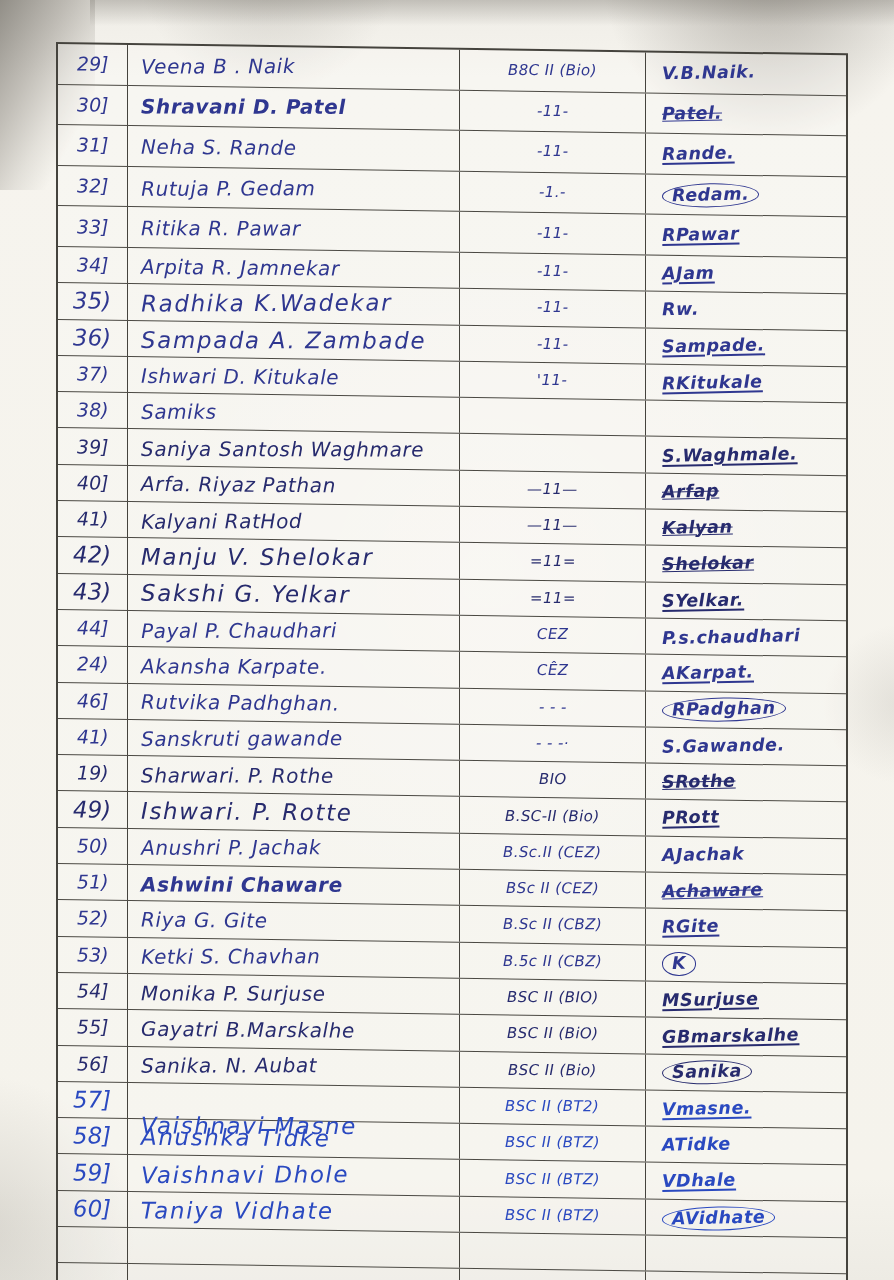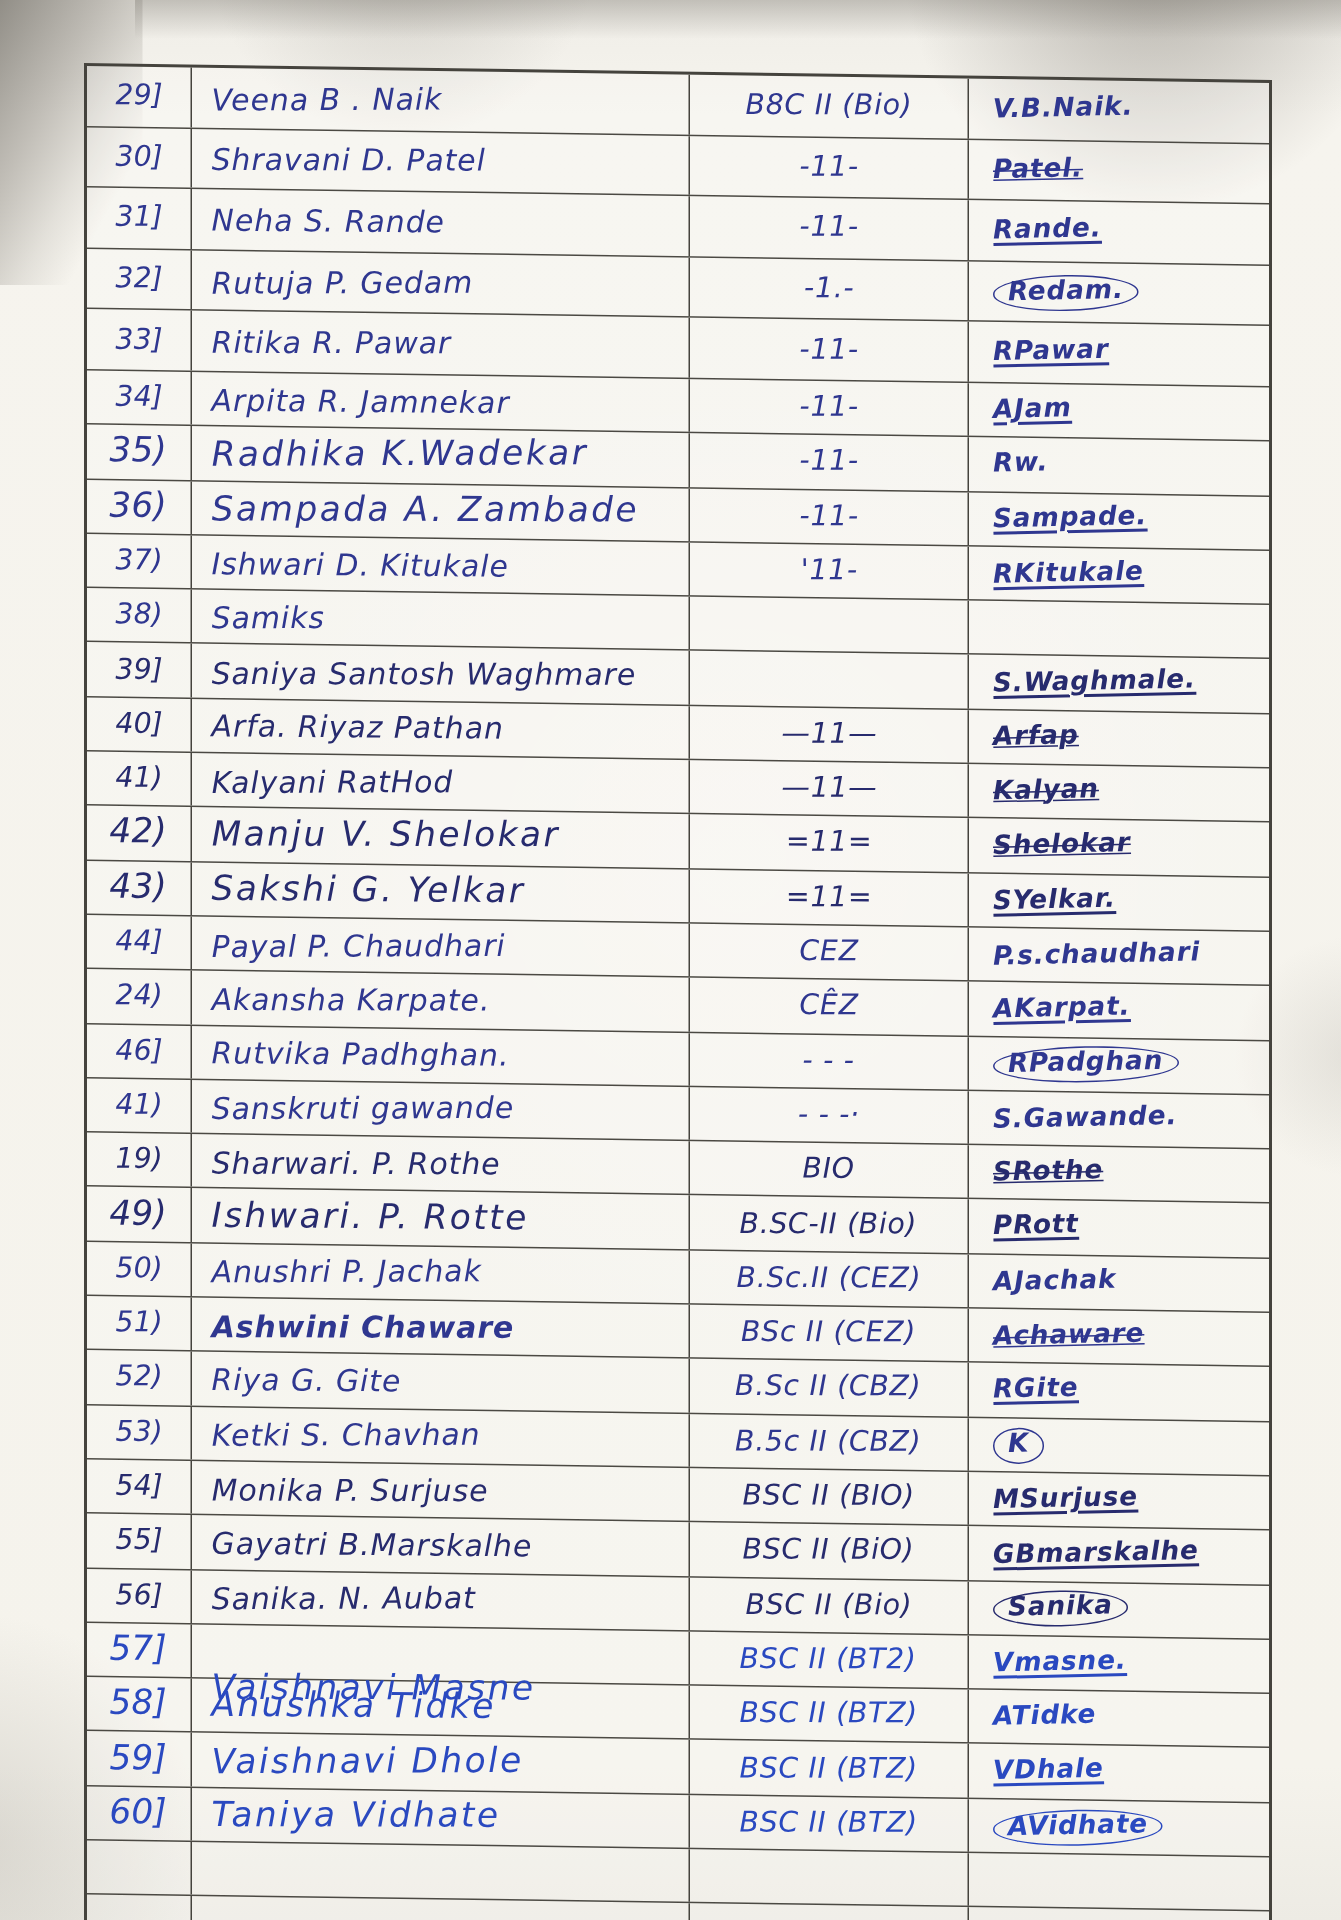--- a/index.html
+++ b/index.html
@@ -42,21 +42,21 @@
   .cell.name{width:332px;padding-left:13px;border-right:1.8px solid #45433d;}
   .cell.cls{width:186px;justify-content:center;border-right:1.8px solid #45433d;}
   .cell.sig{flex:1;padding-left:16px;}
 
   
   .hw{
     font-style:italic;font-size:20px;letter-spacing:.6px;
     transform:rotate(-.7deg);white-space:nowrap;line-height:1;
   }
   .num .hw{font-size:19px;letter-spacing:0;font-style:italic;}
-  .cls .hw{font-size:19px;letter-spacing:.4px;}
+  .cls .hw{font-size:15px;letter-spacing:.4px;}
   .sig .hw{font-size:17.5px;font-weight:bold;transform:rotate(-2deg);}
   .row.lg .name .hw{font-size:23px;letter-spacing:1.6px;}
   .row.lg .num .hw{font-size:23px;}
   .ink-blue{color:#2f3790;}
   .ink-dark{color:#272b6e;}
   .ink-bright{color:#2a49c0;}
   .s-underline{text-decoration:underline;text-decoration-thickness:1.5px;text-underline-offset:3px;}
   .s-strike{text-decoration:line-through underline;text-decoration-thickness:1.4px;}
   .s-circle{border:1.6px solid currentColor;border-radius:50%;padding:2px 9px;}
 </style>
@@ -81,21 +81,21 @@
     <div class="cell sig">
           <span class="hw sigtext ink-blue">V.B.Naik.</span>
         </div>
   </div>
 
   <div class="row tall">
     <div class="cell num">
           <span class="hw ink-blue">30]</span>
         </div>
     <div class="cell name">
-          <span class="hw ink-blue" style="transform: rotate(-0.7deg);">Shravani  D. Patel</span>
+          <span class="hw ink-blue" style="transform: rotate(-0.7deg); font-weight: bold;">Shravani  D. Patel</span>
         </div>
     <div class="cell cls">
           <span class="hw ink-blue">-11-</span>
         </div>
     <div class="cell sig">
           <span class="hw sigtext ink-blue s-strike">Patel.</span>
         </div>
   </div>
 
   <div class="row tall">

